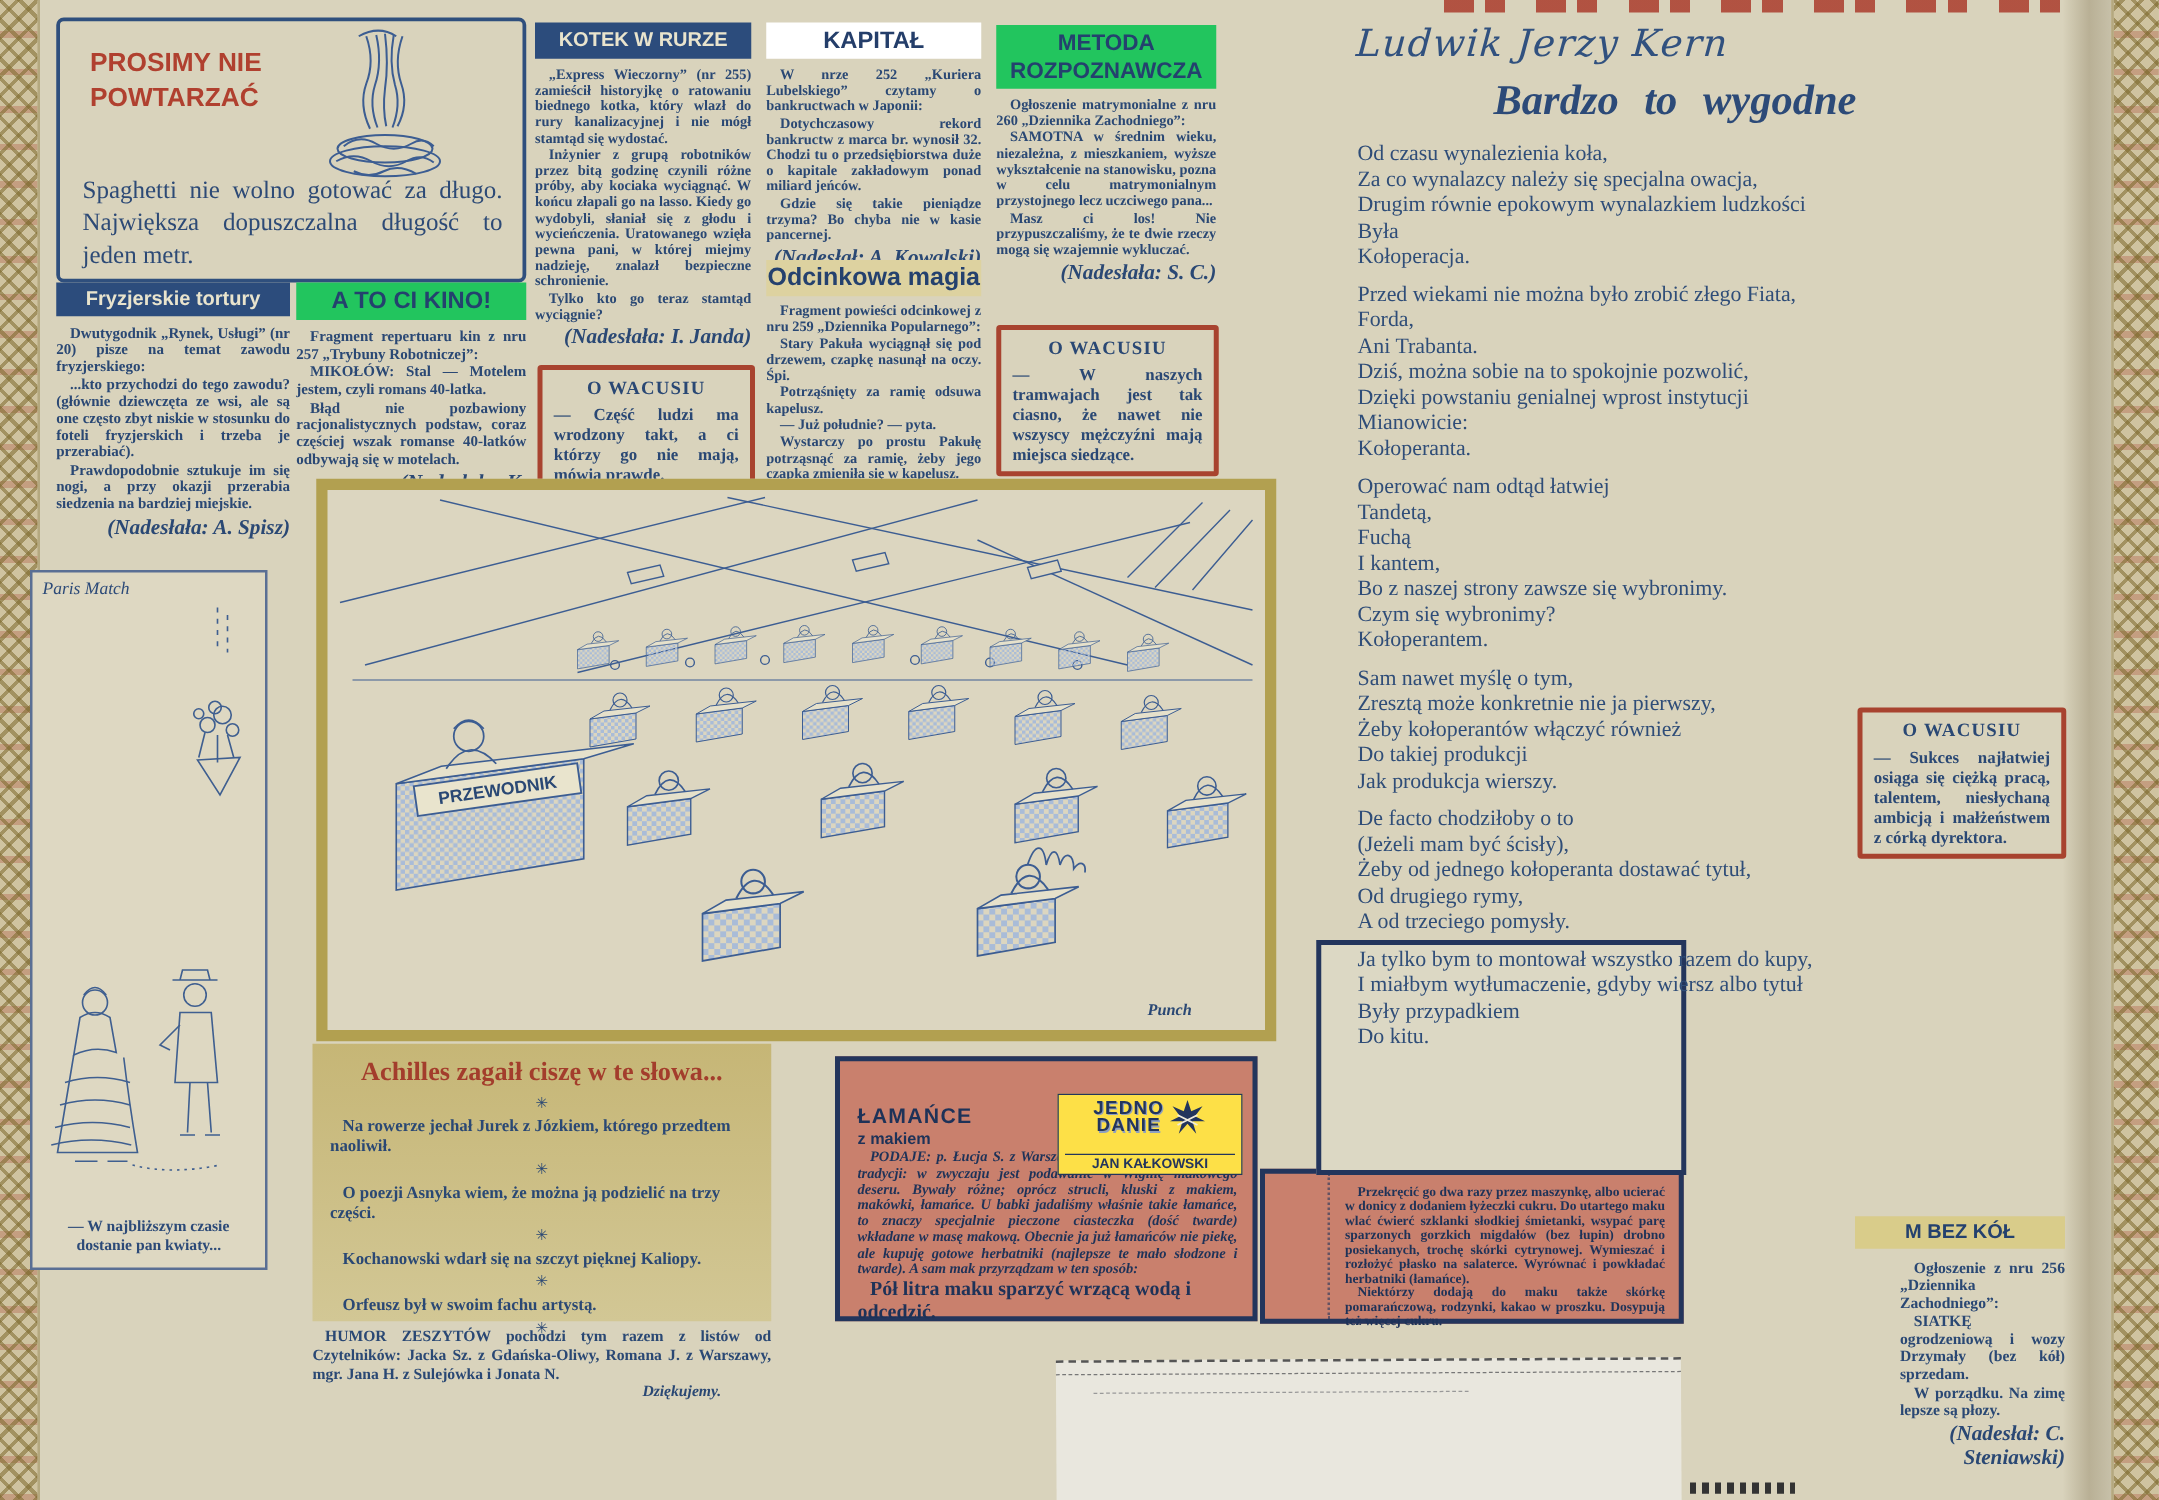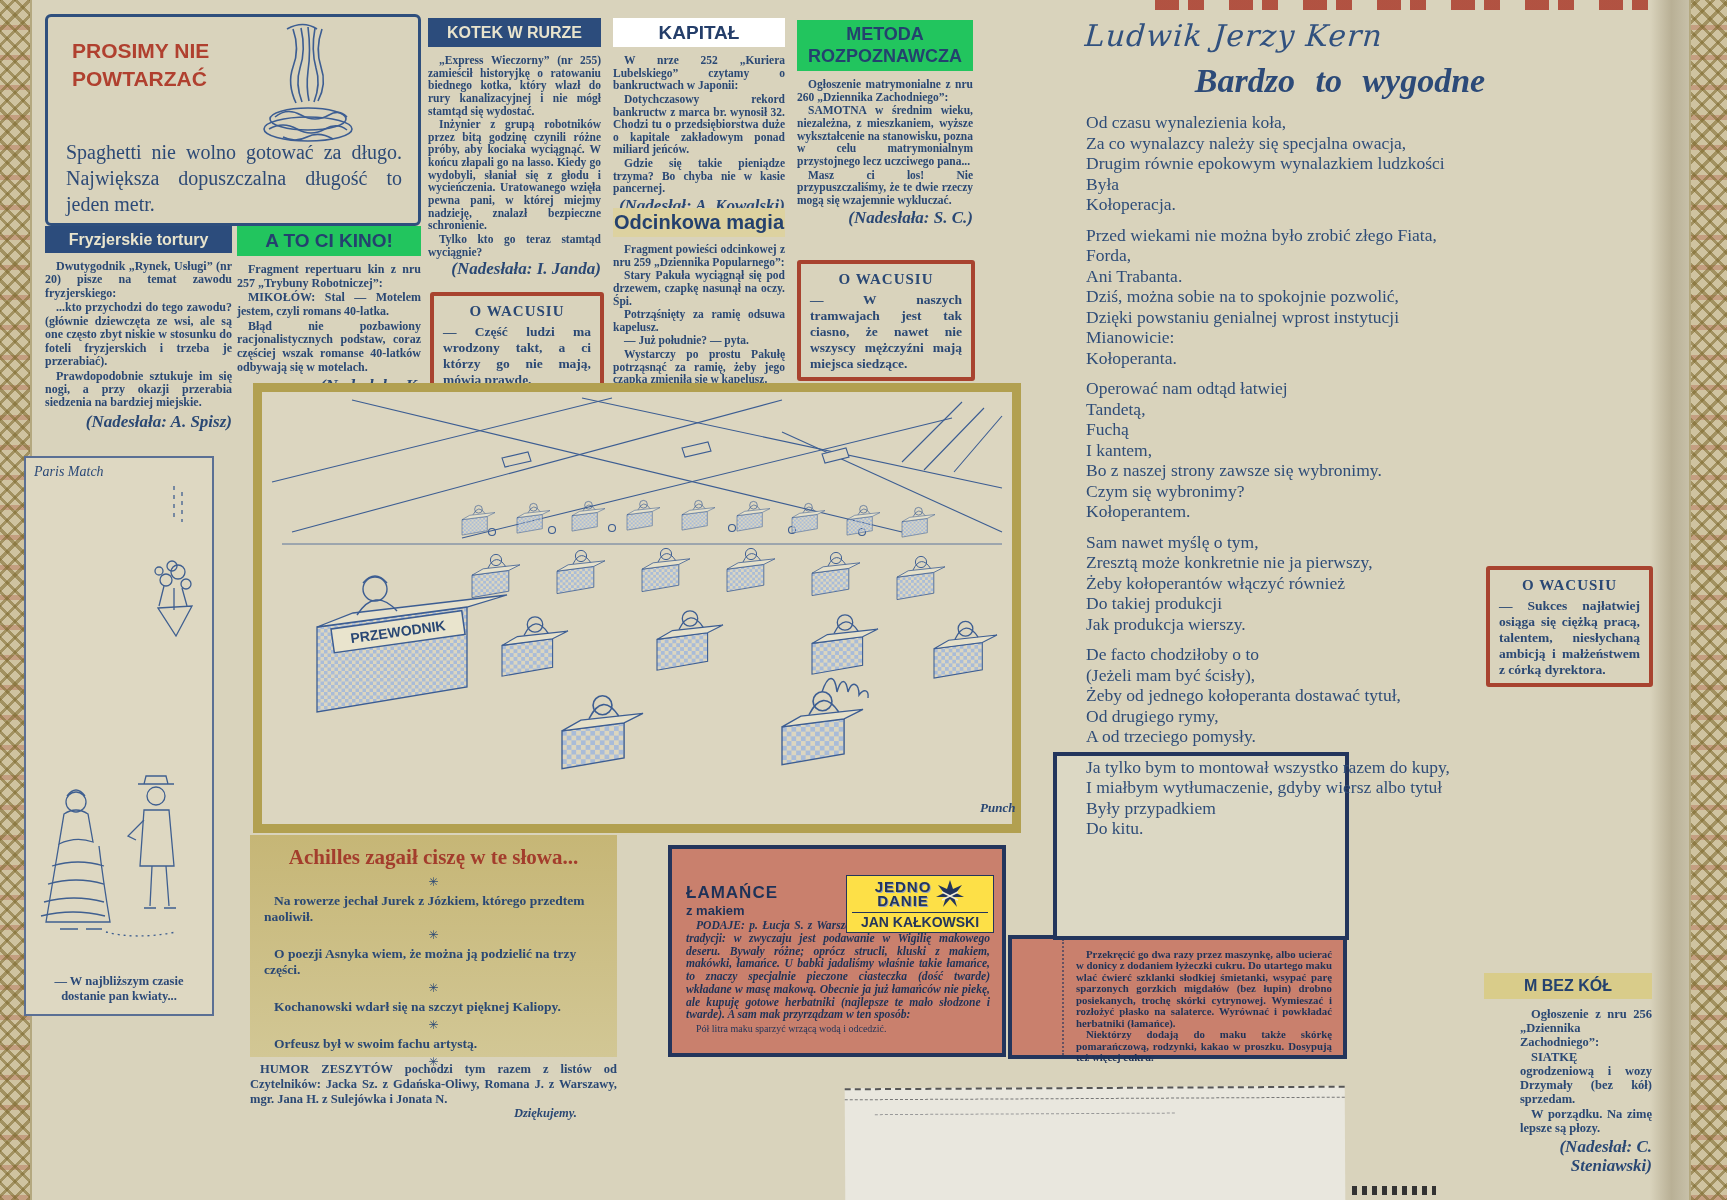--- a/index.html
+++ b/index.html
@@ -240,21 +240,21 @@
         <circle cx="58" cy="2" r="12" fill="none" stroke="#3c5d92" stroke-width="1.4"></circle>
         <path d="M46,-4 q12,-14 24,0 M40,28 Q58,0 80,24" fill="none" stroke="#3c5d92" stroke-width="1.4"></path>
         <g transform="translate(14,42) rotate(-8)">
           <rect width="132" height="24" fill="#e9e4cd" stroke="#3c5d92" stroke-width="1.5"></rect>
           <text x="66" y="17" text-anchor="middle" font-family="Liberation Sans, sans-serif" font-size="14" font-weight="bold" fill="#2a4874">PRZEWODNIK</text>
         </g>
       </g>
       <path d="M560,300 c6,-18 13,-18 15,0 c4,-14 9,-14 11,0 c4,-12 11,-9 11,3 c5,-7 10,-5 9,3" fill="none" stroke="#3c5d92" stroke-width="1.4"></path>
     </svg>
   </div>
-  <div class="abs" style="left:980px;top:800px;font-style:italic;font-weight:bold;font-size:13px;color:#2a4874;">Punch</div>
+  <div class="abs" style="left:918px;top:800px;font-style:italic;font-weight:bold;font-size:13px;color:#2a4874;">Punch</div>
 
   <div class="abs pinkbox" style="left:1008px;top:935px;width:331px;height:116px;">
     <div class="abs" style="left:50px;top:0;width:0;height:116px;border-left:2px dotted #23355c;opacity:.6;"></div>
     <div class="abs" style="left:64px;top:10px;width:256px;font-weight:bold;font-size:10.8px;line-height:1.06;text-align:justify;color:#1e3258;">
       <p style="margin:0;text-indent:10px;">Przekręcić go dwa razy przez maszynkę, albo ucierać w donicy z dodaniem łyżeczki cukru. Do utartego maku wlać ćwierć szklanki słodkiej śmietanki, wsypać parę sparzonych gorzkich migdałów (bez łupin) drobno posiekanych, trochę skórki cytrynowej. Wymieszać i rozłożyć płasko na salaterce. Wyrównać i powkładać herbatniki (łamańce).</p>
       <p style="margin:0;text-indent:10px;">Niektórzy dodają do maku także skórkę pomarańczową, rodzynki, kakao w proszku. Dosypują też więcej cukru.</p>
     </div>
   </div>
 
   <div class="abs navybord" style="left:1053px;top:752px;width:288px;height:180px;background:#dcd8c4;"></div>
@@ -321,27 +321,27 @@
       <div style="display:flex;align-items:center;justify-content:center;gap:4px;">
         <div style="font-family:'Liberation Sans',sans-serif;font-weight:bold;font-size:15px;line-height:.95;color:#23355c;letter-spacing:1px;text-shadow:1px 1px 0 #8fa0bf;">
           <div>JEDNO</div>
           <div>DANIE</div>
         </div>
         <svg width="30" height="30" viewBox="0 0 30 30">
           <path d="M15,1 L18,10 L27,6 L21,14 L29,18 L19,18 L22,28 L15,20 L8,28 L11,18 L1,18 L9,14 L3,6 L12,10 Z" fill="#23355c"></path>
           <path d="M7,13 L23,21 M7,21 L23,13" stroke="#f0ecdb" stroke-width="1.5"></path>
         </svg>
       </div>
-      <div style="font-family:'Liberation Sans',sans-serif;font-weight:bold;font-size:14px;color:#23355c;border-top:1px solid #23355c;margin-top:3px;padding-top:1px;">JAN KAŁKOWSKI</div>
+      <div style="font-family:'Liberation Sans',sans-serif;font-weight:bold;font-size:11px;color:#23355c;border-top:1px solid #23355c;margin-top:14px;padding-top:1px;">JAN KAŁKOWSKI</div>
     </div>
     <div style="padding:34px 12px 0 14px;color:#1e3258;">
       <div style="font-family:'Liberation Sans',sans-serif;font-weight:bold;font-size:17px;letter-spacing:1px;">ŁAMAŃCE</div>
       <div style="font-family:'Liberation Sans',sans-serif;font-weight:bold;font-size:13px;">z makiem</div>
       <p style="margin:2px 0 0 0;font-style:italic;font-weight:bold;font-size:11.6px;line-height:1.1;text-align:justify;text-indent:10px;">PODAJE: p. Łucja S. z Warszawy, nawiązując do rodzinnej tradycji: w zwyczaju jest podawanie w Wigilię makowego deseru. Bywały różne; oprócz strucli, kluski z makiem, makówki, łamańce. U babki jadaliśmy właśnie takie łamańce, to znaczy specjalnie pieczone ciasteczka (dość twarde) wkładane w masę makową. Obecnie ja już łamańców nie piekę, ale kupuję gotowe herbatniki (najlepsze te mało słodzone i twarde). A sam mak przyrządzam w ten sposób:</p>
-      <p style="margin:1px 0 0 0;font-weight:normal;font-size:10px;line-height:1.1;text-indent:10px;">Pół litra maku sparzyć wrzącą wodą i odcedzić.</p>
+      <p style="margin:1px 0 0 0;font-weight:bold;font-size:16px;line-height:1.1;text-indent:10px;">Pół litra maku sparzyć wrzącą wodą i odcedzić.</p>
     </div>
   </div>
 
   <div class="abs" style="left:1484px;top:973px;width:168px;">
     <div class="hdr" style="background:#d9cc8a;color:#24416e;height:26px;line-height:26px;font-size:16px;">M BEZ KÓŁ</div>
     <div class="col" style="margin-top:8px;font-size:12.5px;line-height:1.12;margin-left:36px;">
       <p>Ogłoszenie z nru 256 „Dziennika Zachodniego”:</p>
       <p>SIATKĘ ogrodzeniową i wozy Drzymały (bez kół) sprzedam.</p>
       <p>W porządku. Na zimę lepsze są płozy.</p>
       <div class="credit">(Nadesłał: C. Steniawski)</div>

